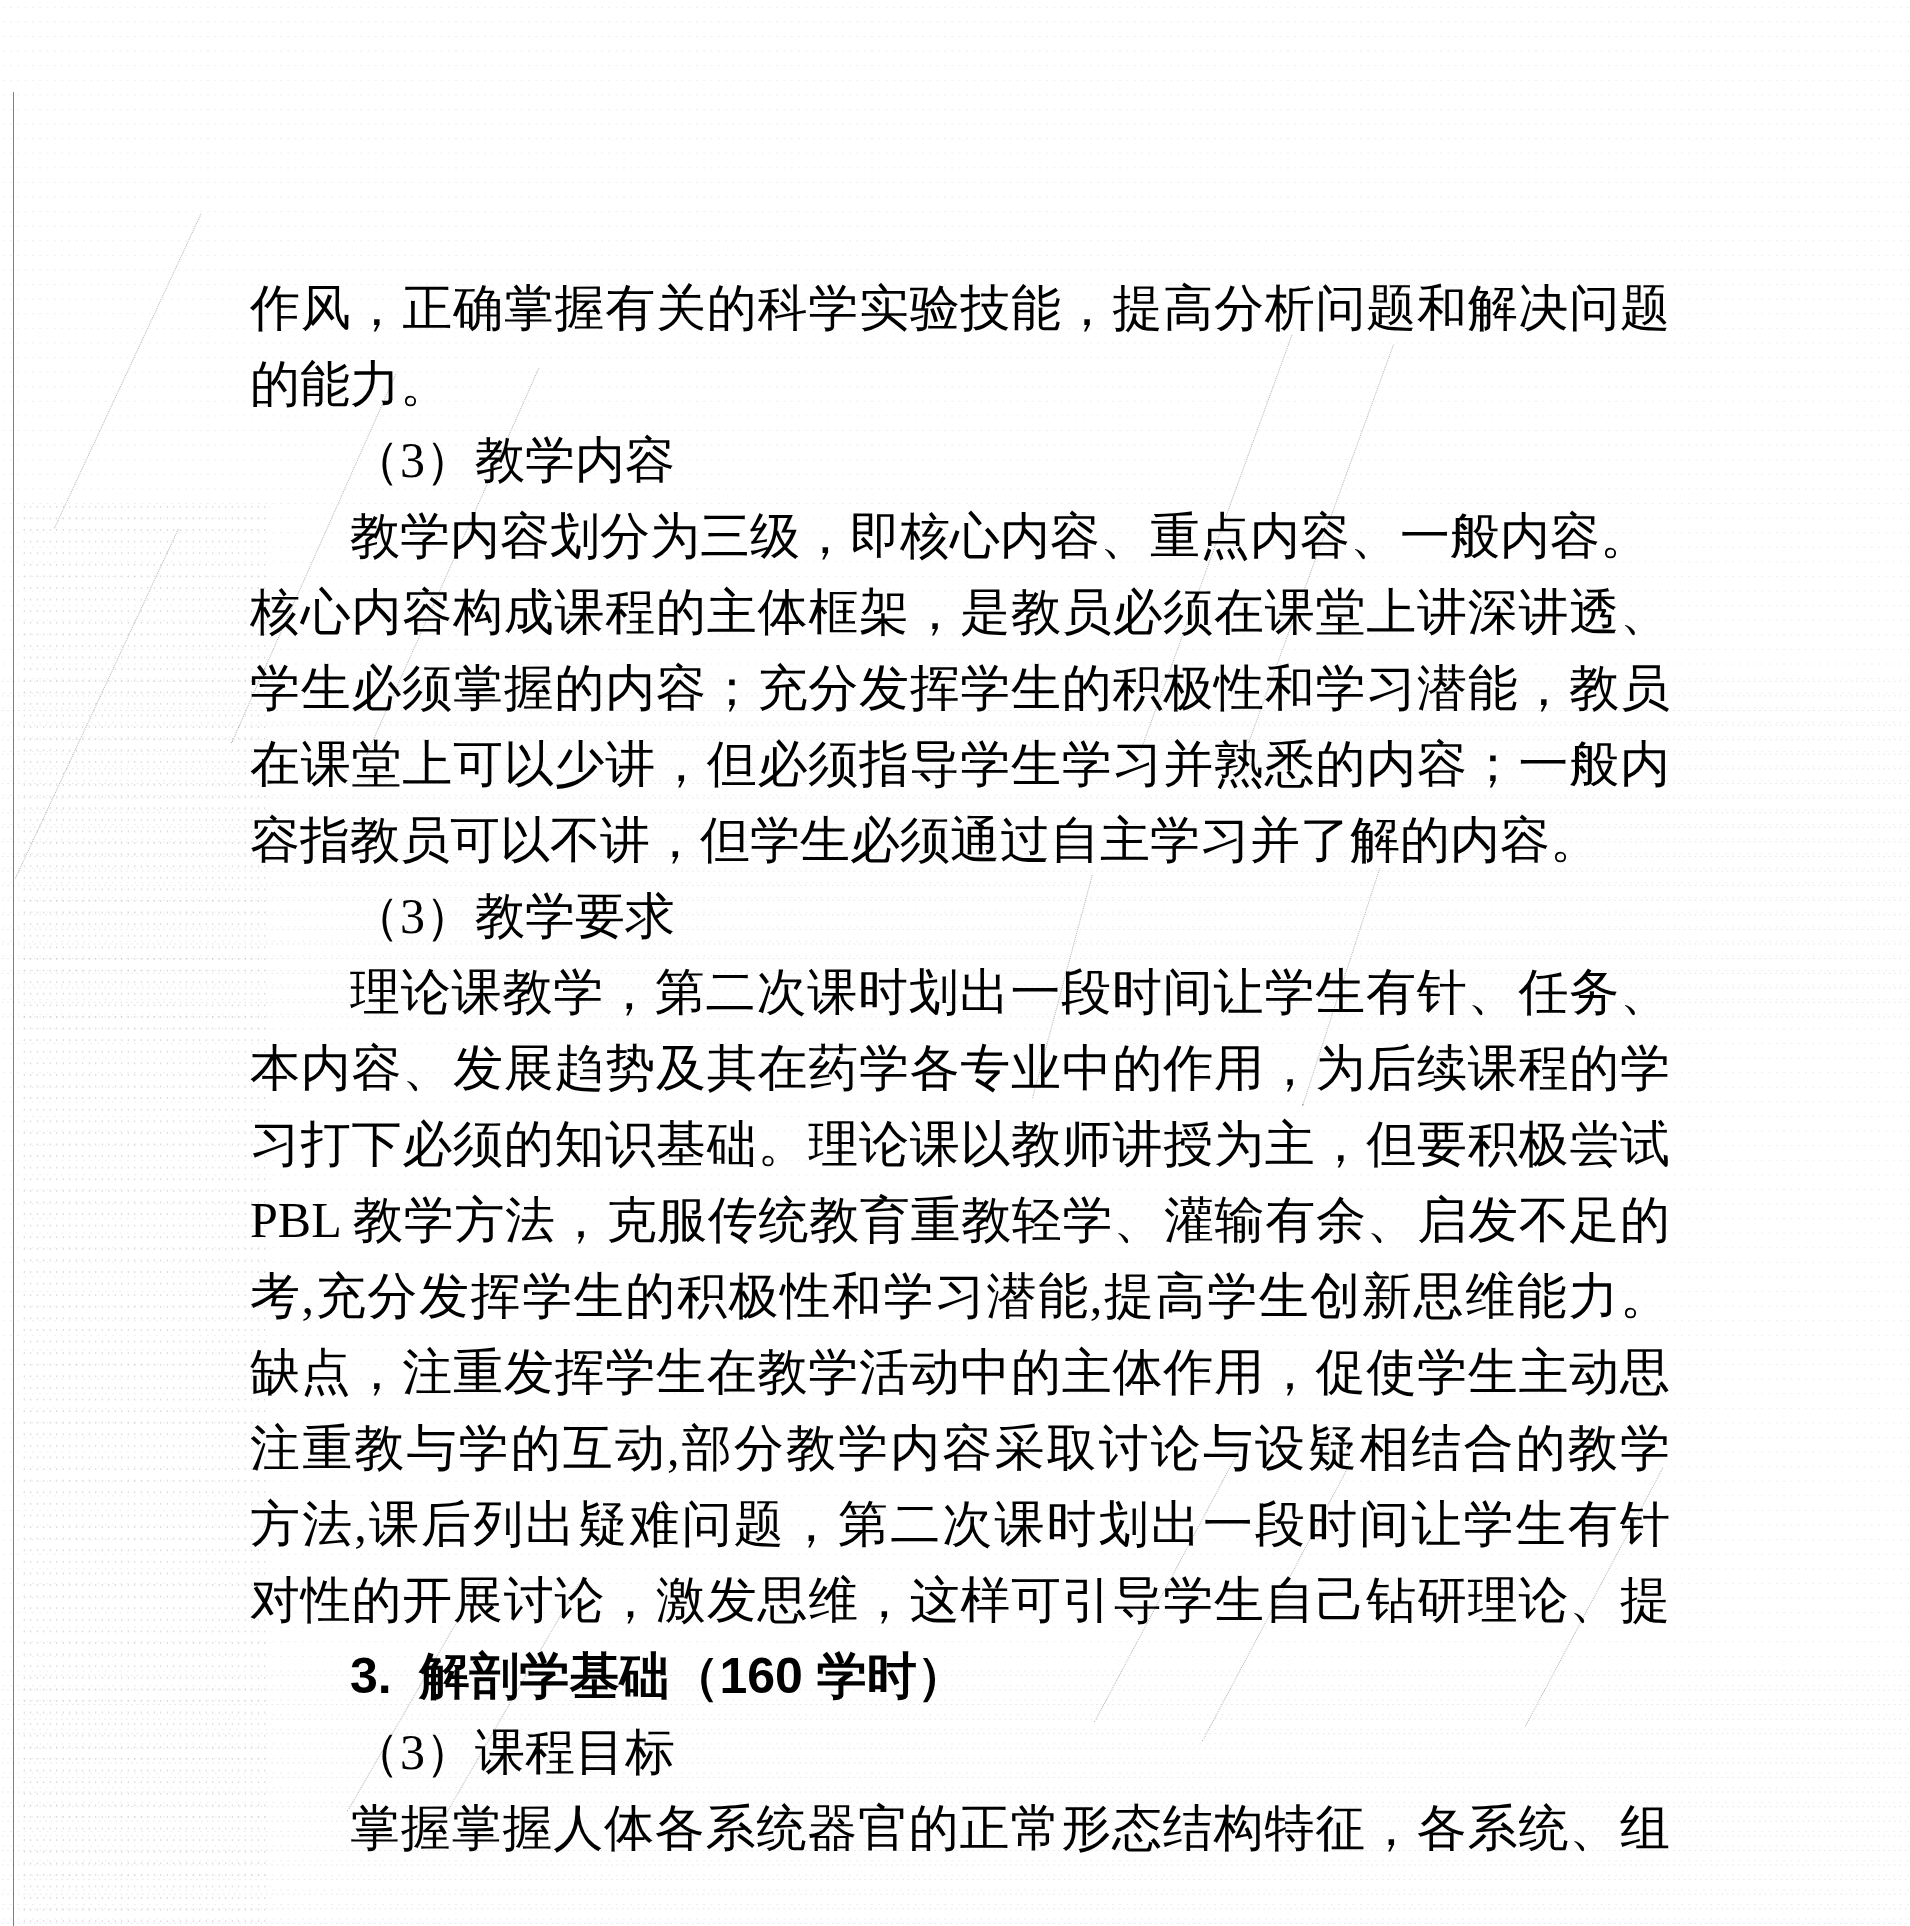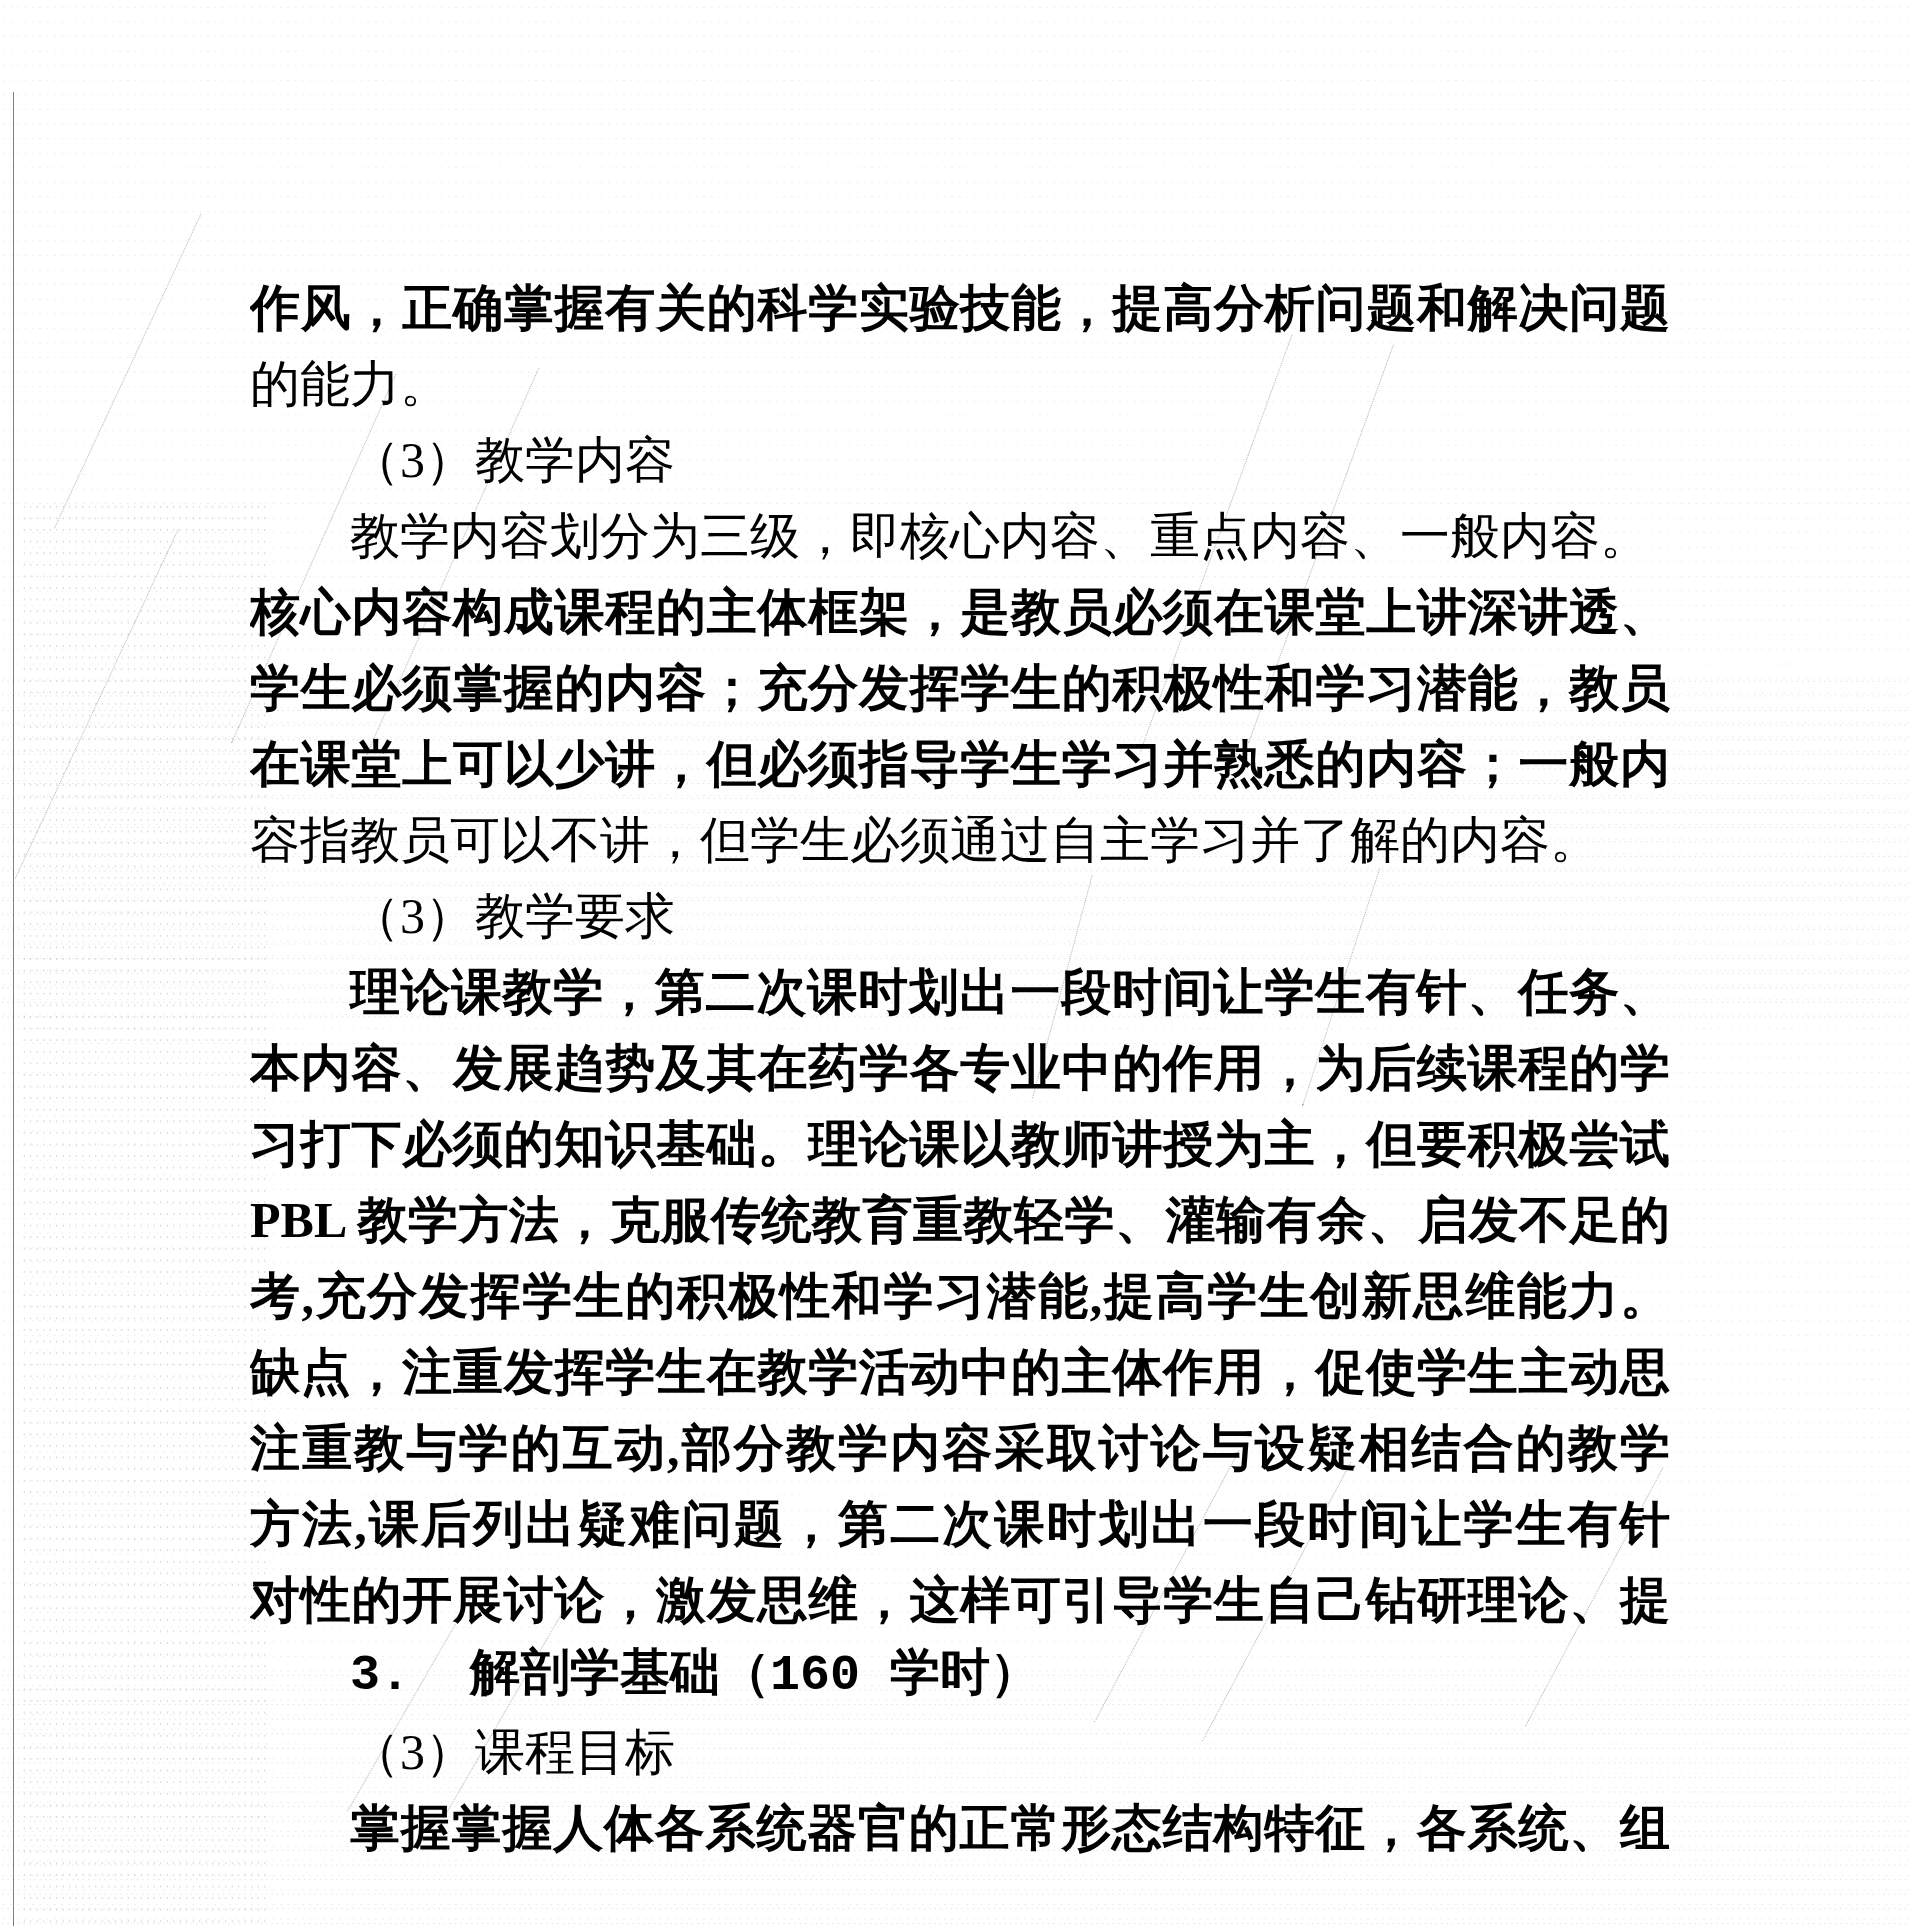--- a/index.html
+++ b/index.html
@@ -69,24 +69,24 @@
     font-size: 50px; line-height: 76px;
     letter-spacing: 0;
   }
   .line {
     height: 76px;
     overflow: hidden;
     white-space: normal;
     word-break: break-all;
   }
   .line.indent { text-indent: 2em; }
-  .line.fill { text-align: justify; text-align-last: justify; font-weight: bold; }
+  .line.fill { text-align: justify; text-align-last: justify; }
   .line.heading {
     font-weight: bold;
-    font-family: Liberation Mono, monospace;
+    font-family: Liberation Sans, sans-serif;
     white-space: pre-wrap;
     text-align: center; text-align-last: left;
   }
 </style>
 </head>
 <body>
 
 <div class="dot-texture"></div>
 <div class="dot-strip-left"></div>
 <div class="dot-band band-1"></div>

